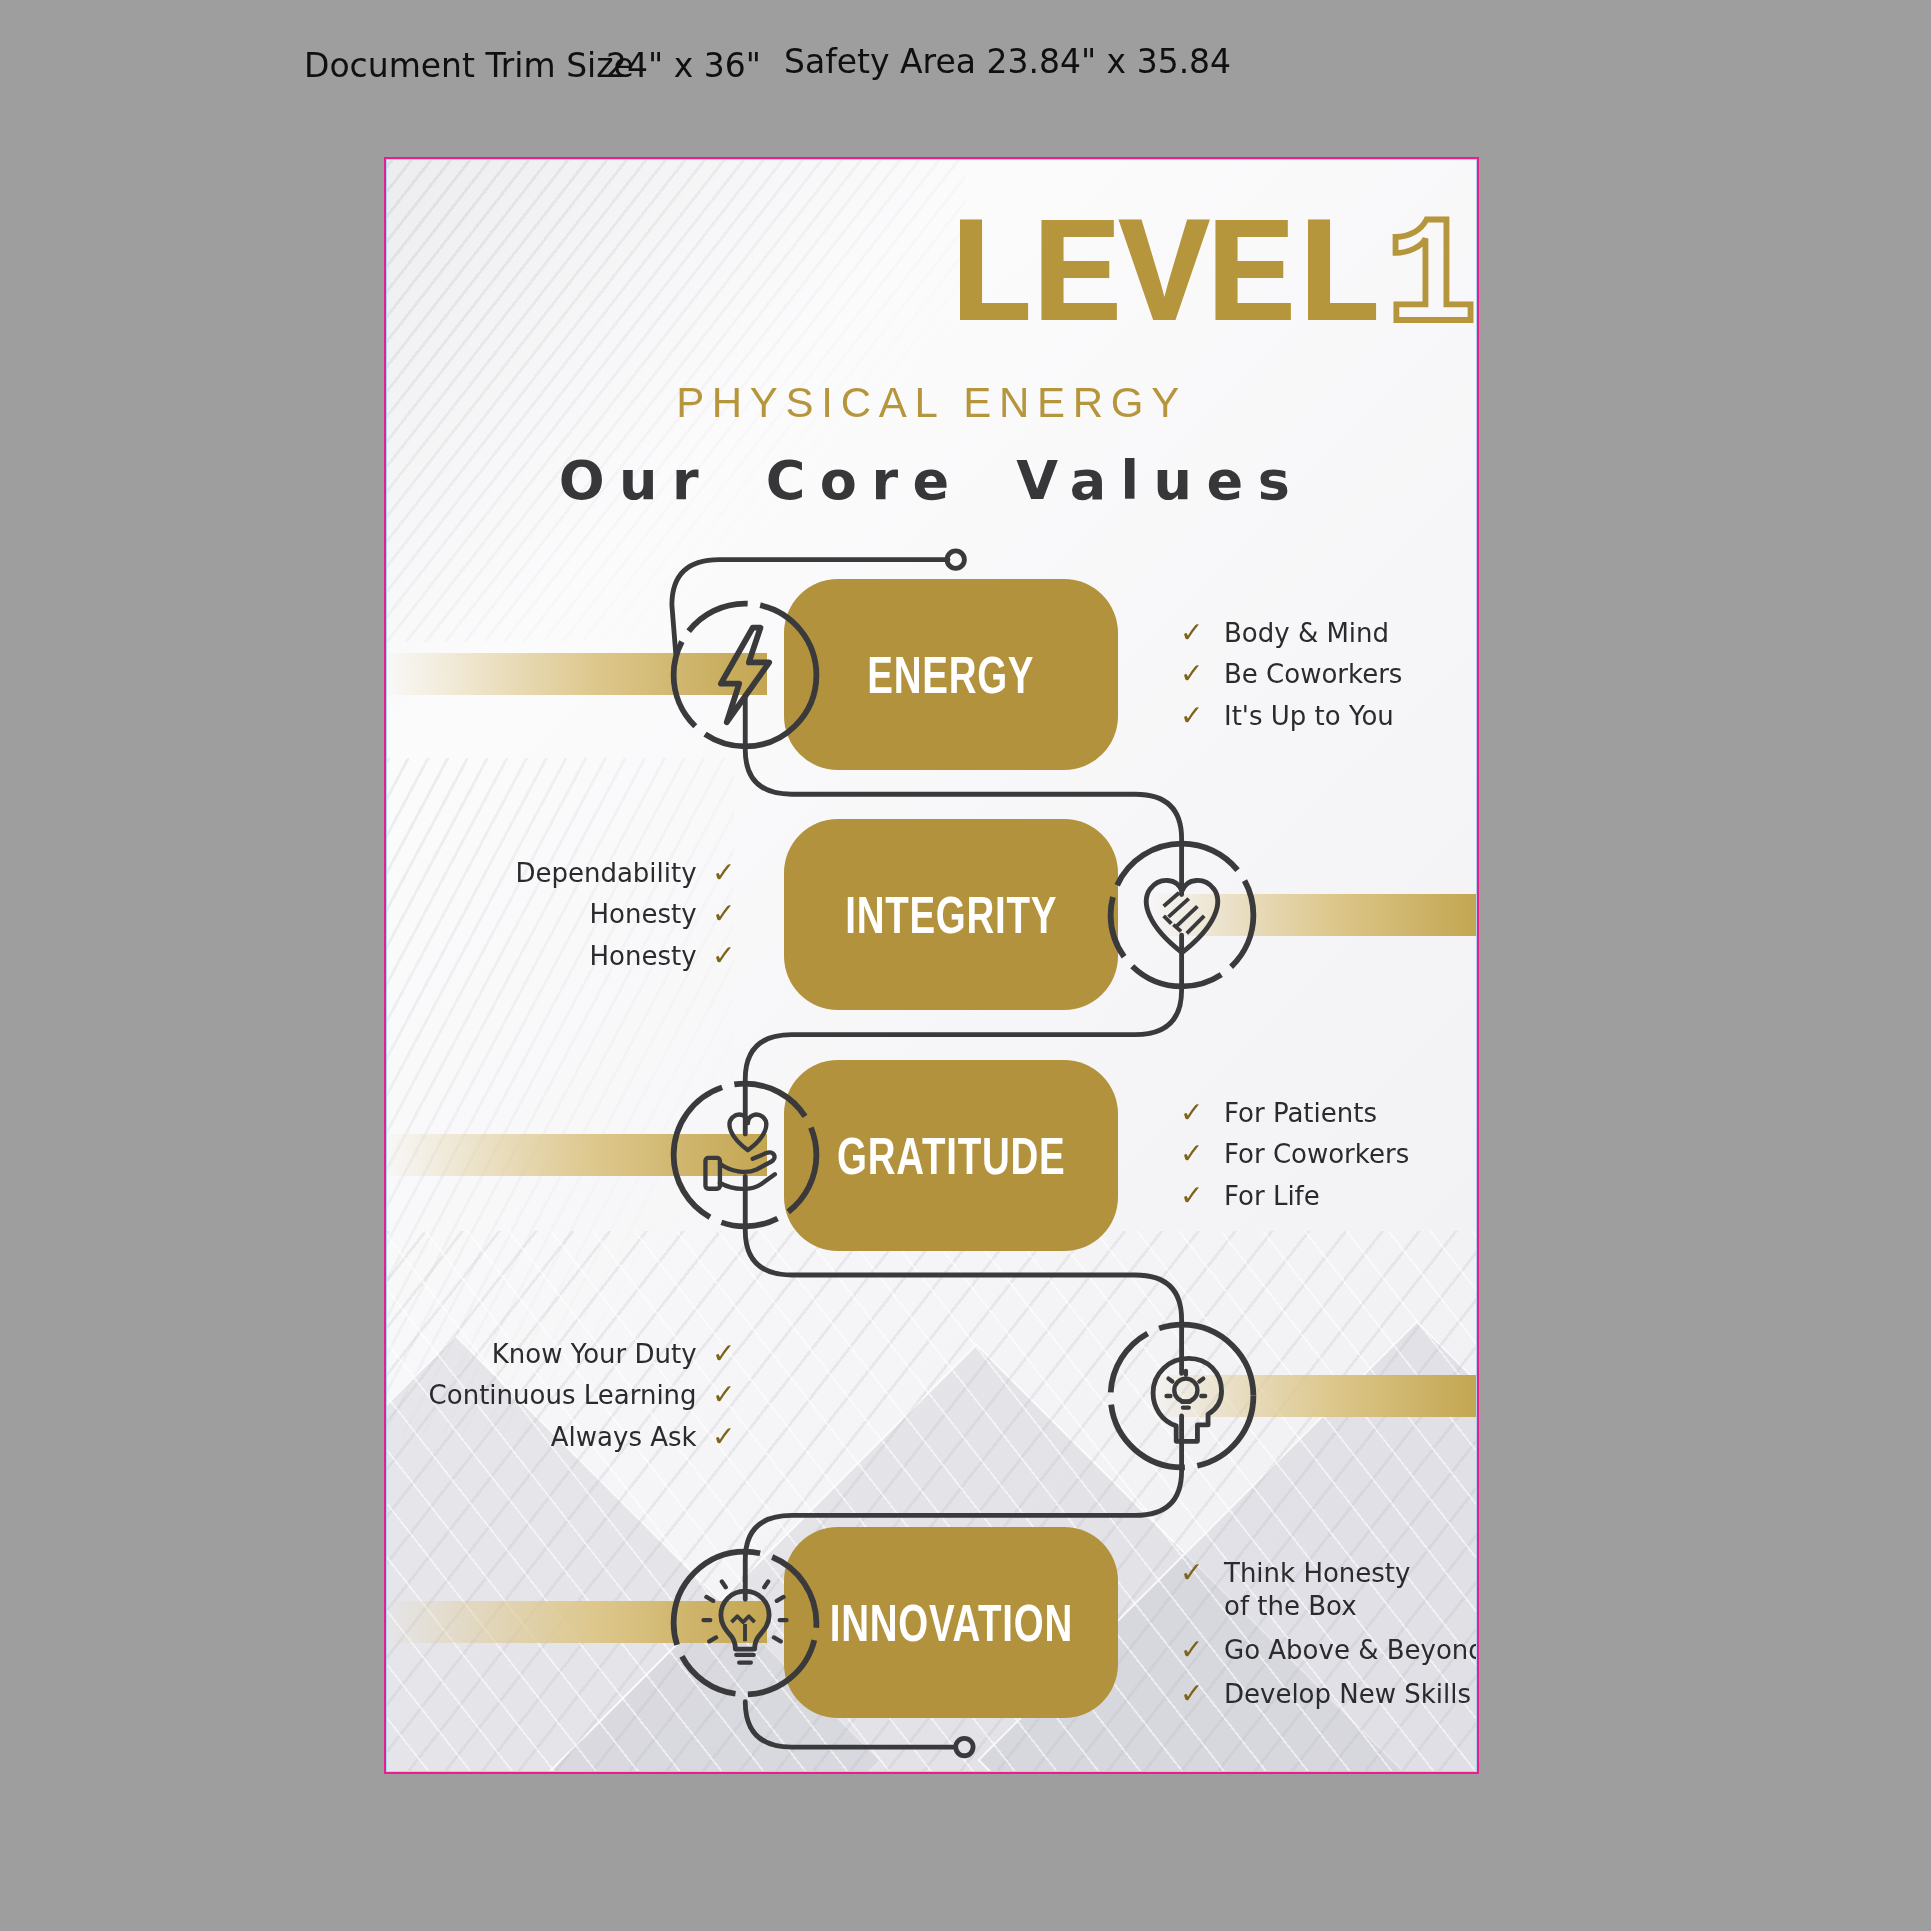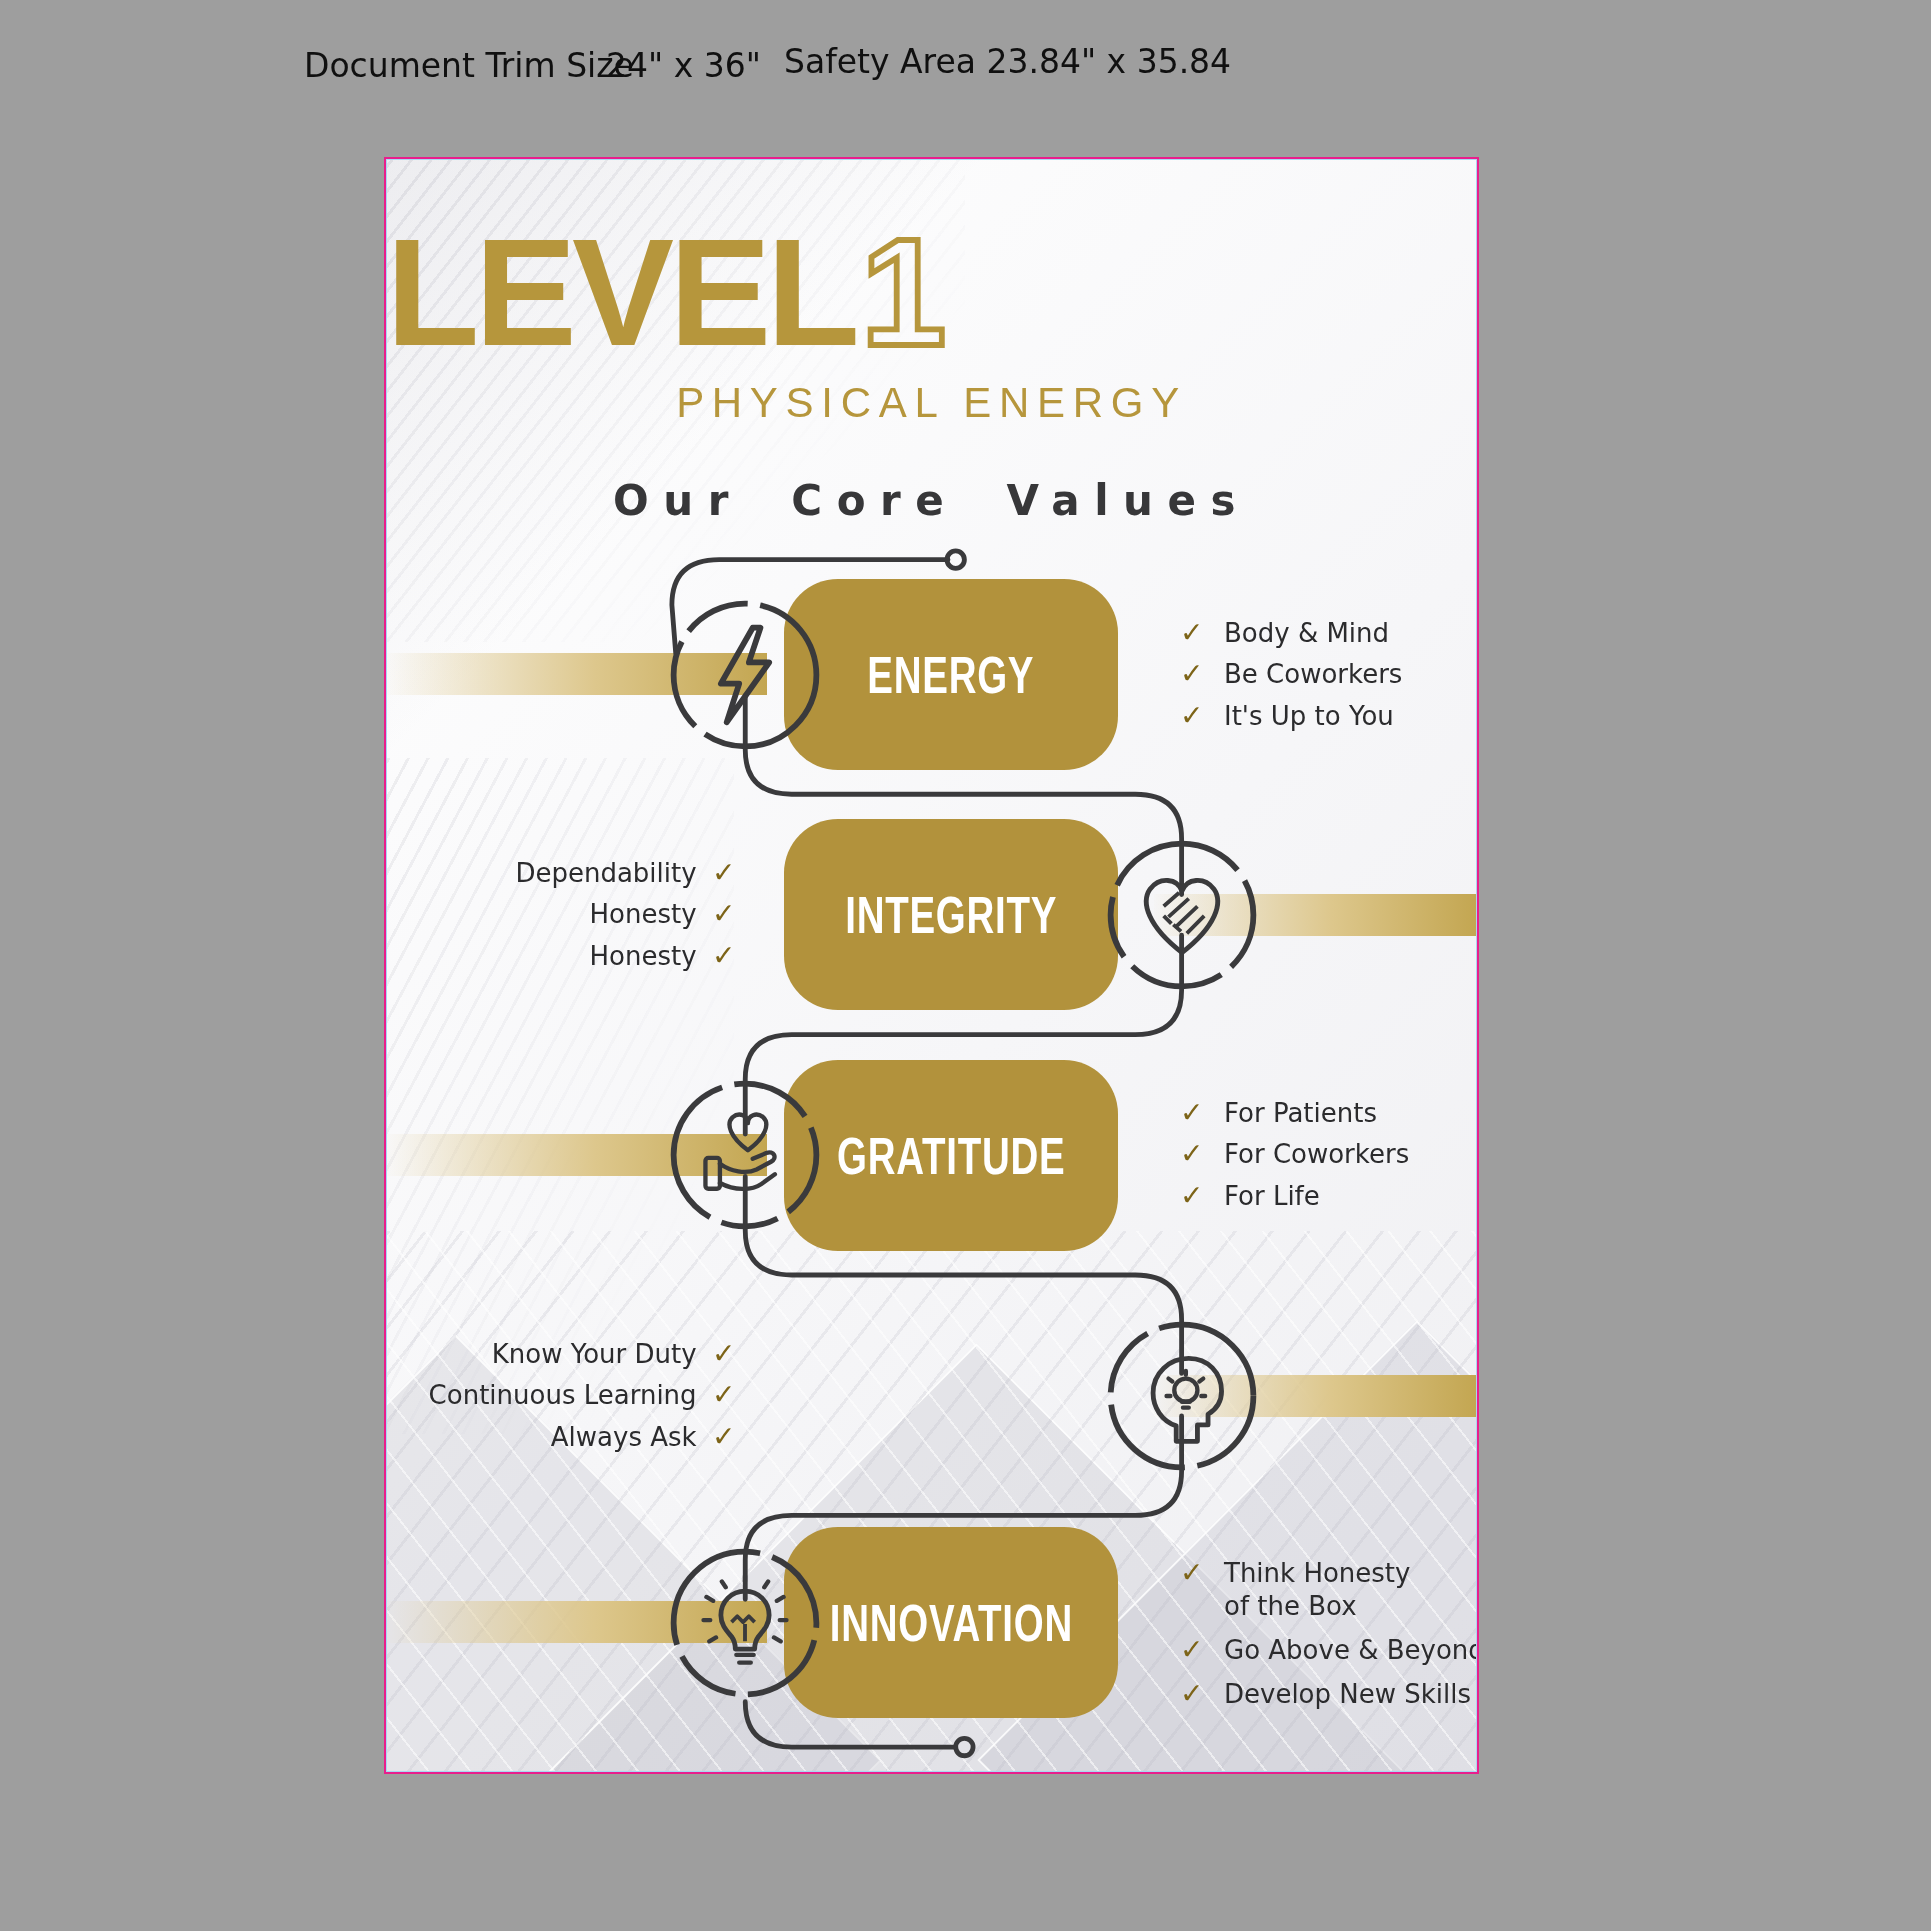--- a/index.html
+++ b/index.html
@@ -25,27 +25,27 @@
     -webkit-mask-image:linear-gradient(115deg,#000 10%,transparent 80%);
             mask-image:linear-gradient(115deg,#000 10%,transparent 80%);}
   .diamond{position:absolute;transform:rotate(45deg);pointer-events:none;}
   .d1{width:599px;height:599px;left:-232px;bottom:-290px;background:rgba(203,203,211,.38);border:2.9px solid rgba(255,255,255,.85);}
   .d2{width:695px;height:695px;left:241px;bottom:-415px;background:rgba(196,196,205,.34);border:2.9px solid rgba(255,255,255,.9);}
   .d3{width:618px;height:618px;right:-251px;bottom:-299px;background:rgba(201,201,210,.40);border:2.9px solid rgba(255,255,255,.85);}
   .streaks-bottom{left:0;bottom:0;width:100%;height:541px;
     background:repeating-linear-gradient(52deg,rgba(255,255,255,.55) 0 1.9px,rgba(255,255,255,0) 1.9px 33px),
                repeating-linear-gradient(-52deg,rgba(178,178,190,.20) 0 2.9px,rgba(255,255,255,0) 2.9px 29px);}
   
-  #logo-wordmark{left:0;top:56px;width:100%;text-align:left;color:var(--logo_gold,#B6963C);
-    font-family:Liberation Sans, sans-serif;font-weight:bold;font-size:153px;line-height:1.0;letter-spacing:-4.8px;}
+  #logo-wordmark{left:0;top:44px;width:100%;text-align:right;color:var(--logo_gold,#B6963C);
+    font-family:Liberation Mono, monospace;font-weight:bold;font-size:153px;line-height:1.0;letter-spacing:-4.8px;}
   #logo-numeral{color:transparent;-webkit-text-stroke:5.8px var(--logo_gold,#B6963C);letter-spacing:0;margin-left:5.8px;}
   #logo-tagline{left:0;top:220px;width:100%;text-align:center;color:var(--logo_gold,#B6963C);
     font-family:"Liberation Sans",sans-serif;font-size:42px;letter-spacing:7.7px;font-weight:normal;}
-  #page-title{left:0;top:317px;width:100%;text-align:center;color:var(--heading,#373739);
-    font-family:"DejaVu Sans",sans-serif;font-weight:bold;font-size:42px;letter-spacing:14.5px;word-spacing:19.3px;}
+  #page-title{left:0;top:290px;width:100%;text-align:center;color:var(--heading,#373739);
+    font-family:"DejaVu Sans",sans-serif;font-weight:bold;font-size:54px;letter-spacing:14.5px;word-spacing:19.3px;}
   
   .band{position:absolute;height:42px;z-index:1;
     background:linear-gradient(to right,rgba(236,226,198,.05),#ddc78c 55%,#c3a651);}
   
   #connector{position:absolute;left:0;top:0;z-index:2;}
   
   .vblock{position:absolute;left:398px;width:334px;height:191px;border-radius:54px;z-index:3;
     background:var(--gold,#B2923C);display:flex;align-items:center;justify-content:center;}
   .vtitle{color:#ffffff;font-family:"Liberation Sans",sans-serif;font-weight:bold;font-size:52px;
     letter-spacing:1px;display:inline-block;transform:scaleX(.74);white-space:nowrap;}

